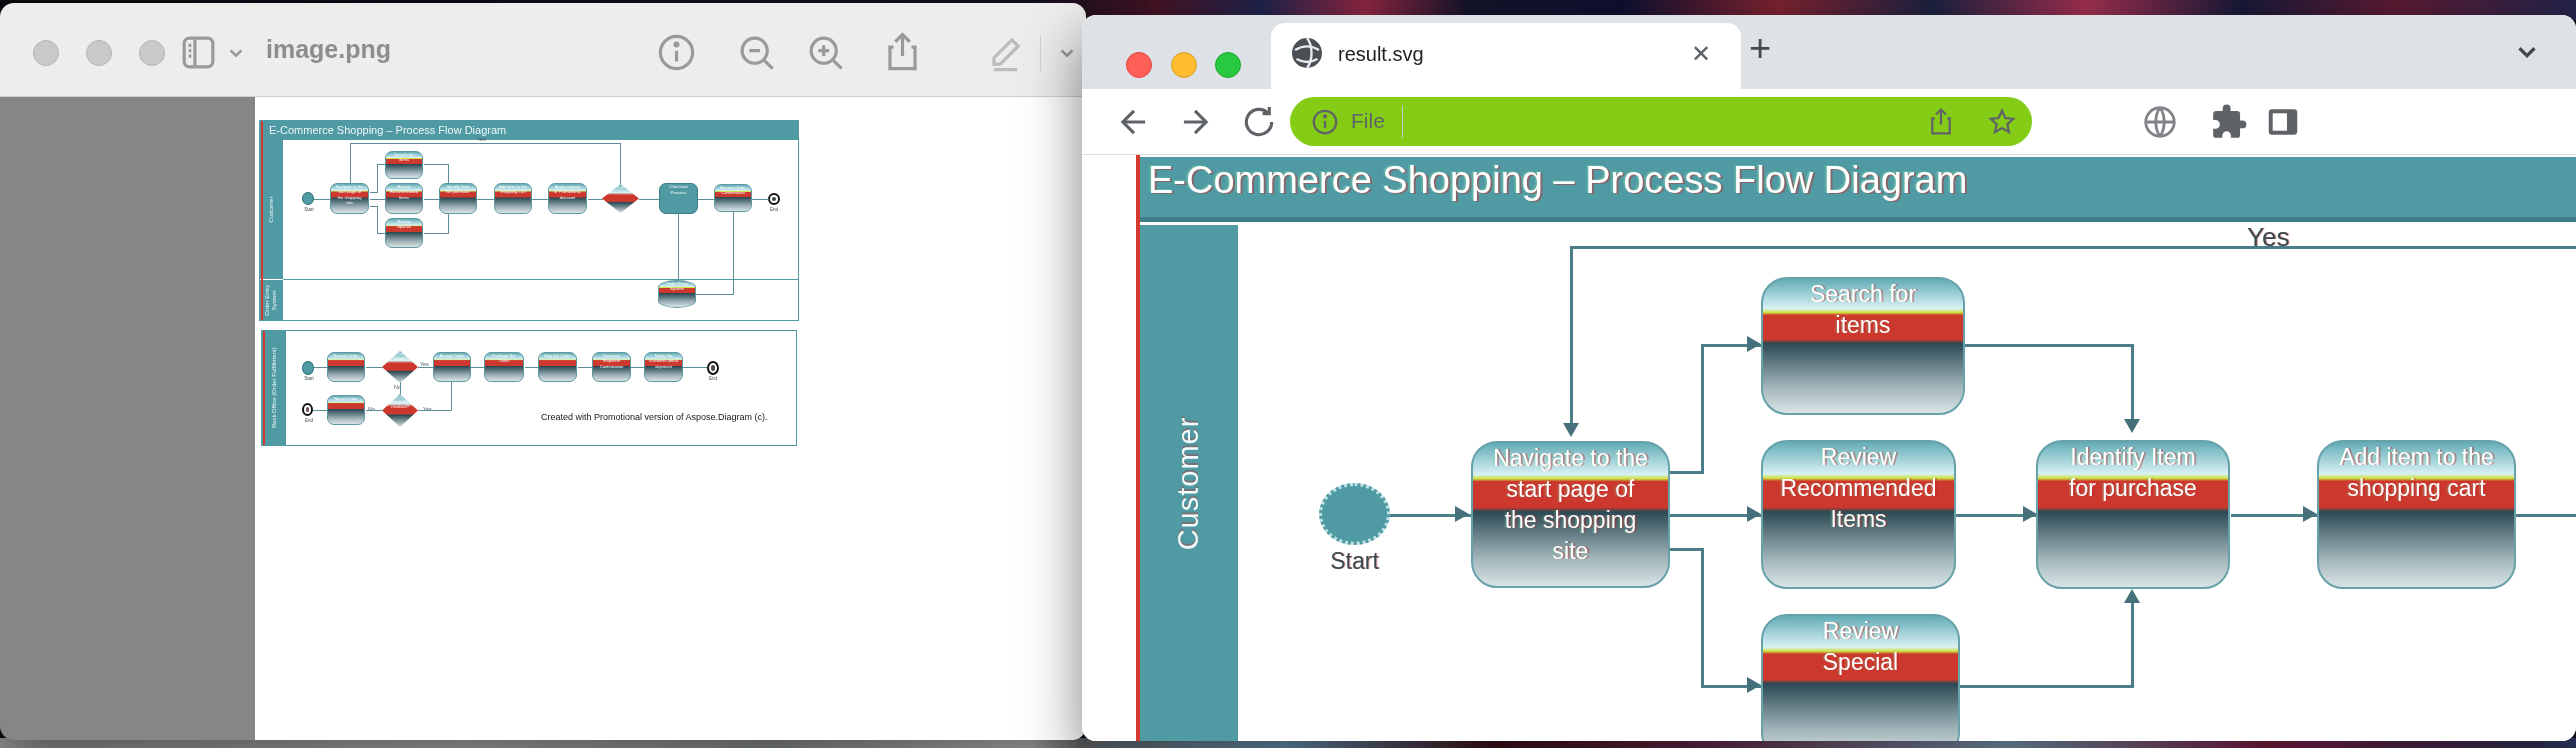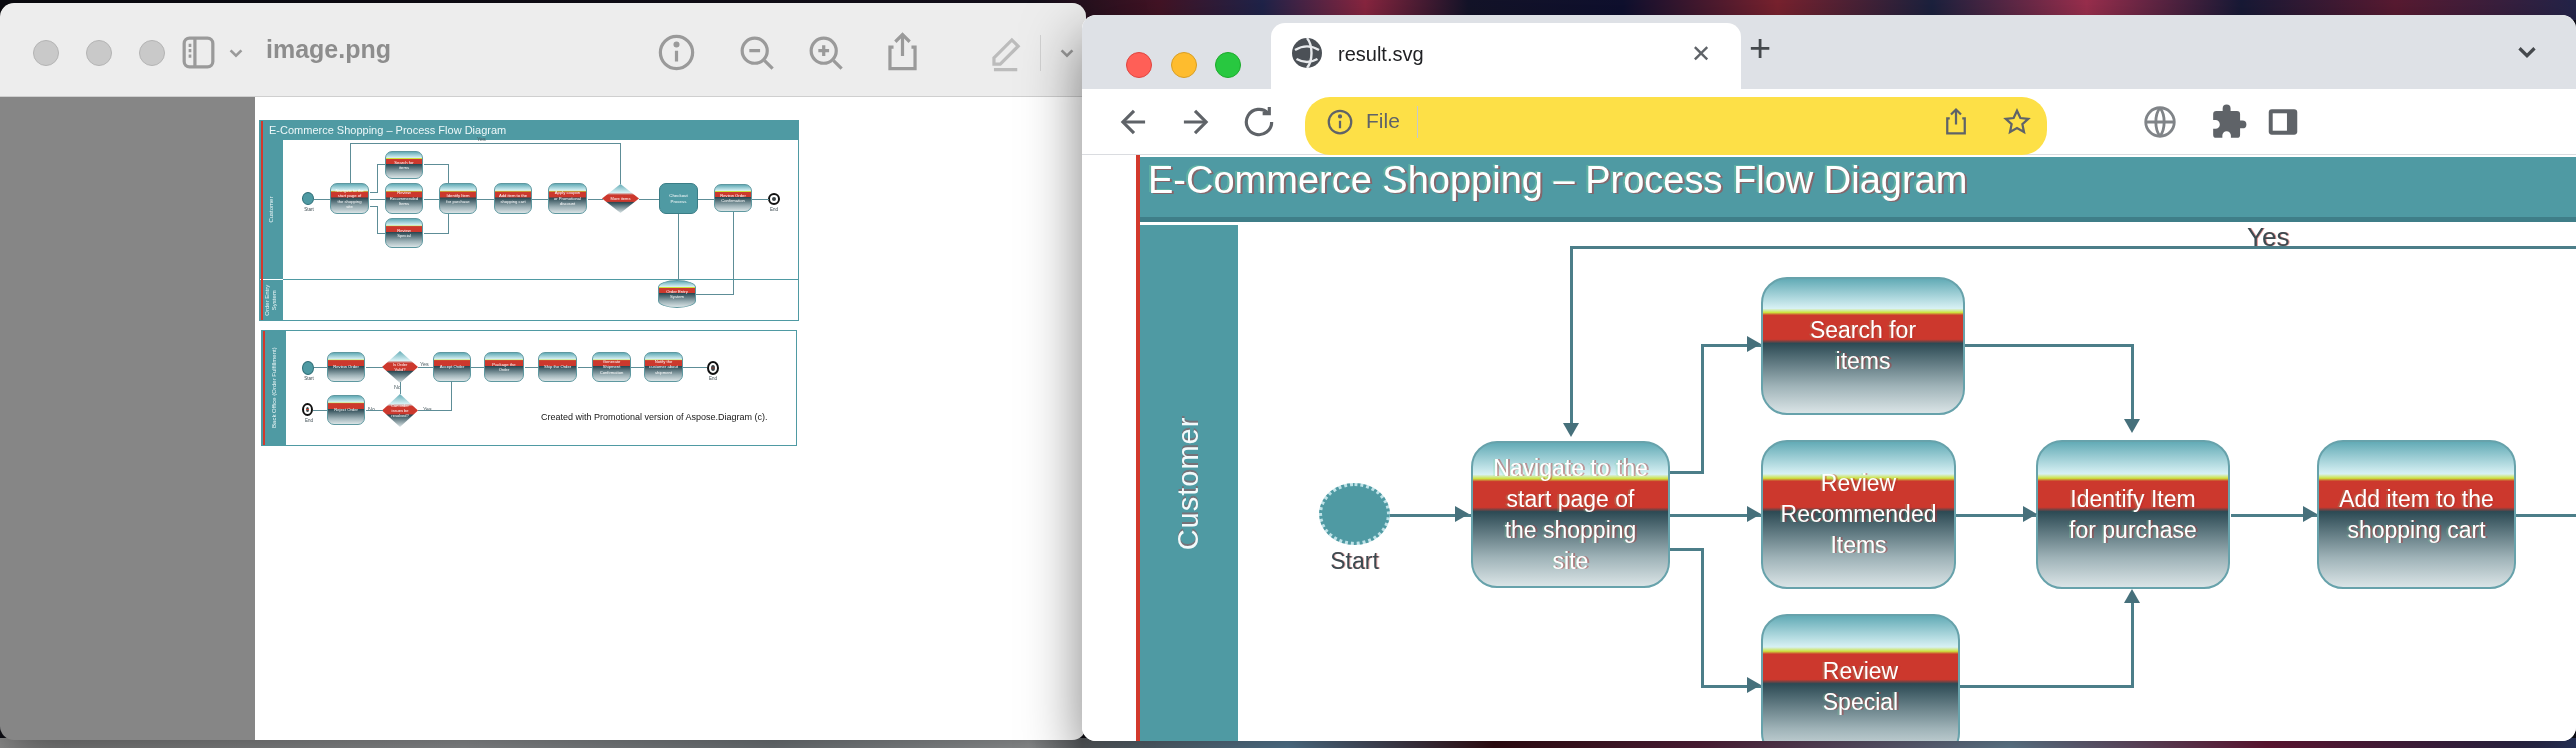--- a/index.html
+++ b/index.html
@@ -27,21 +27,21 @@
   .pv-page{position:absolute;left:255px;top:94px;width:831px;height:644px;background:#fff;}
   
   .thumb{position:absolute;border:1.5px solid #4f9aa3;background:#fff;}
   .th-band{position:absolute;left:0;top:0;width:100%;height:19px;background:#4f9aa3;color:#eef8f9;
     font-size:11px;line-height:19px;padding-left:9px;box-sizing:border-box;white-space:nowrap;overflow:hidden;}
   .th-redline{position:absolute;left:1px;top:0;width:1.5px;height:100%;background:#d3392c;z-index:5;}
   .lanecol{position:absolute;background:#4f9aa3;display:flex;align-items:center;justify-content:center;}
   .lanecol .rot{transform:rotate(-90deg);color:#eef8f9;font-size:6px;line-height:1.2;text-align:center;white-space:nowrap;}
   .laneline{position:absolute;background:#4f9aa3;}
   
-  .node{position:absolute;display:flex;flex-direction:column;align-items:center;justify-content:center;
+  .node{position:absolute;display:flex;flex-direction:column;align-items:center;
     text-align:center;color:#fff;overflow:hidden;box-sizing:border-box;
     background:linear-gradient(180deg,#63abb6 0%,#d8f1f4 22%,#cde23f 25%,#cc382d 27%,#cc382d 45%,
       #2c4a54 48%,#9fb3b8 80%,#dae4e6 100%);}
   .mini .node{border-radius:7px;border:0.5px solid #5e98a0;font-size:4.2px;line-height:1.3;}
   .mini .node.d{clip-path:polygon(50% 0,100% 50%,50% 100%,0 50%);border:none;border-radius:0;font-size:4px;
     background:linear-gradient(180deg,#63abb6 0%,#d8f1f4 30%,#cc382d 38%,#cc382d 60%,#2c4a54 64%,#dae4e6 100%);}
   .mini .node.s{background:#4f9aa3;border:1px solid #3a7d86;font-size:4.4px;}
   .mini .node.c{border-radius:50%/26%;}
   .big .node{border-radius:26px;border:2px solid #67a2ab;font-size:23px;line-height:31px;
     text-shadow:2px 0 0 rgba(190,40,40,.4),-2px 0 0 rgba(120,220,160,.22);}
@@ -67,21 +67,21 @@
   .cr-tab{position:absolute;left:189px;top:8px;width:470px;height:66px;background:#fff;
     border-radius:14px 14px 0 0;}
   .cr-tab-title{position:absolute;left:67px;top:20px;font-size:20px;color:#202124;}
   .favicon{position:absolute;left:18px;top:12px;width:36px;height:36px;}
   .tab-close{position:absolute;right:30px;top:17px;font-size:24px;color:#5f6368;}
   .newtab{position:absolute;left:667px;top:12px;font-size:38px;font-weight:300;color:#45494d;line-height:43px;}
   .strip-chevron{position:absolute;right:34px;top:22px;width:30px;height:30px;color:#45494d;}
   .cr-toolbar{position:absolute;left:0;top:74px;width:100%;height:65px;background:#fff;border-bottom:1px solid #dadce0;}
   .tb-ic{position:absolute;top:14px;width:38px;height:38px;color:#5f6368;}
   .tb-ic svg{width:100%;height:100%;}
-  .omnibox{position:absolute;left:223px;top:8px;width:742px;height:58px;border-radius:25px;background:#fde047;}
+  .omnibox{position:absolute;left:208px;top:8px;width:742px;height:49px;border-radius:25px;background:#84cc16;}
   .omni-file{position:absolute;left:61px;top:12px;font-size:21px;color:#5f6368;}
   .omni-sep{position:absolute;left:112px;top:9px;width:1px;height:32px;background:#c6c9cc;}
   .omni-url{position:absolute;left:126px;top:11px;font-size:21px;color:#202124;white-space:nowrap;}
   .omni-ic{position:absolute;top:10px;width:30px;height:30px;color:#5f6368;}
   .ext-grammarly{position:absolute;left:1002px;top:90px;width:36px;height:36px;border-radius:50%;background:#15c39a;
     color:#fff;font-size:24px;font-weight:bold;text-align:center;line-height:36px;}
   .avatar{position:absolute;left:1250px;top:88px;width:39px;height:39px;border-radius:50%;
     background:radial-gradient(circle at 50% 32%,#c59a7a 0 26%,#3d4c6b 28% 55%,#171f2b 57%);}
   .update-pill{position:absolute;left:1306px;top:84px;width:162px;height:45px;border-radius:25px;
     background:#fdf0ef;border:3px solid #c0392b;box-sizing:border-box;color:#c5221f;}

